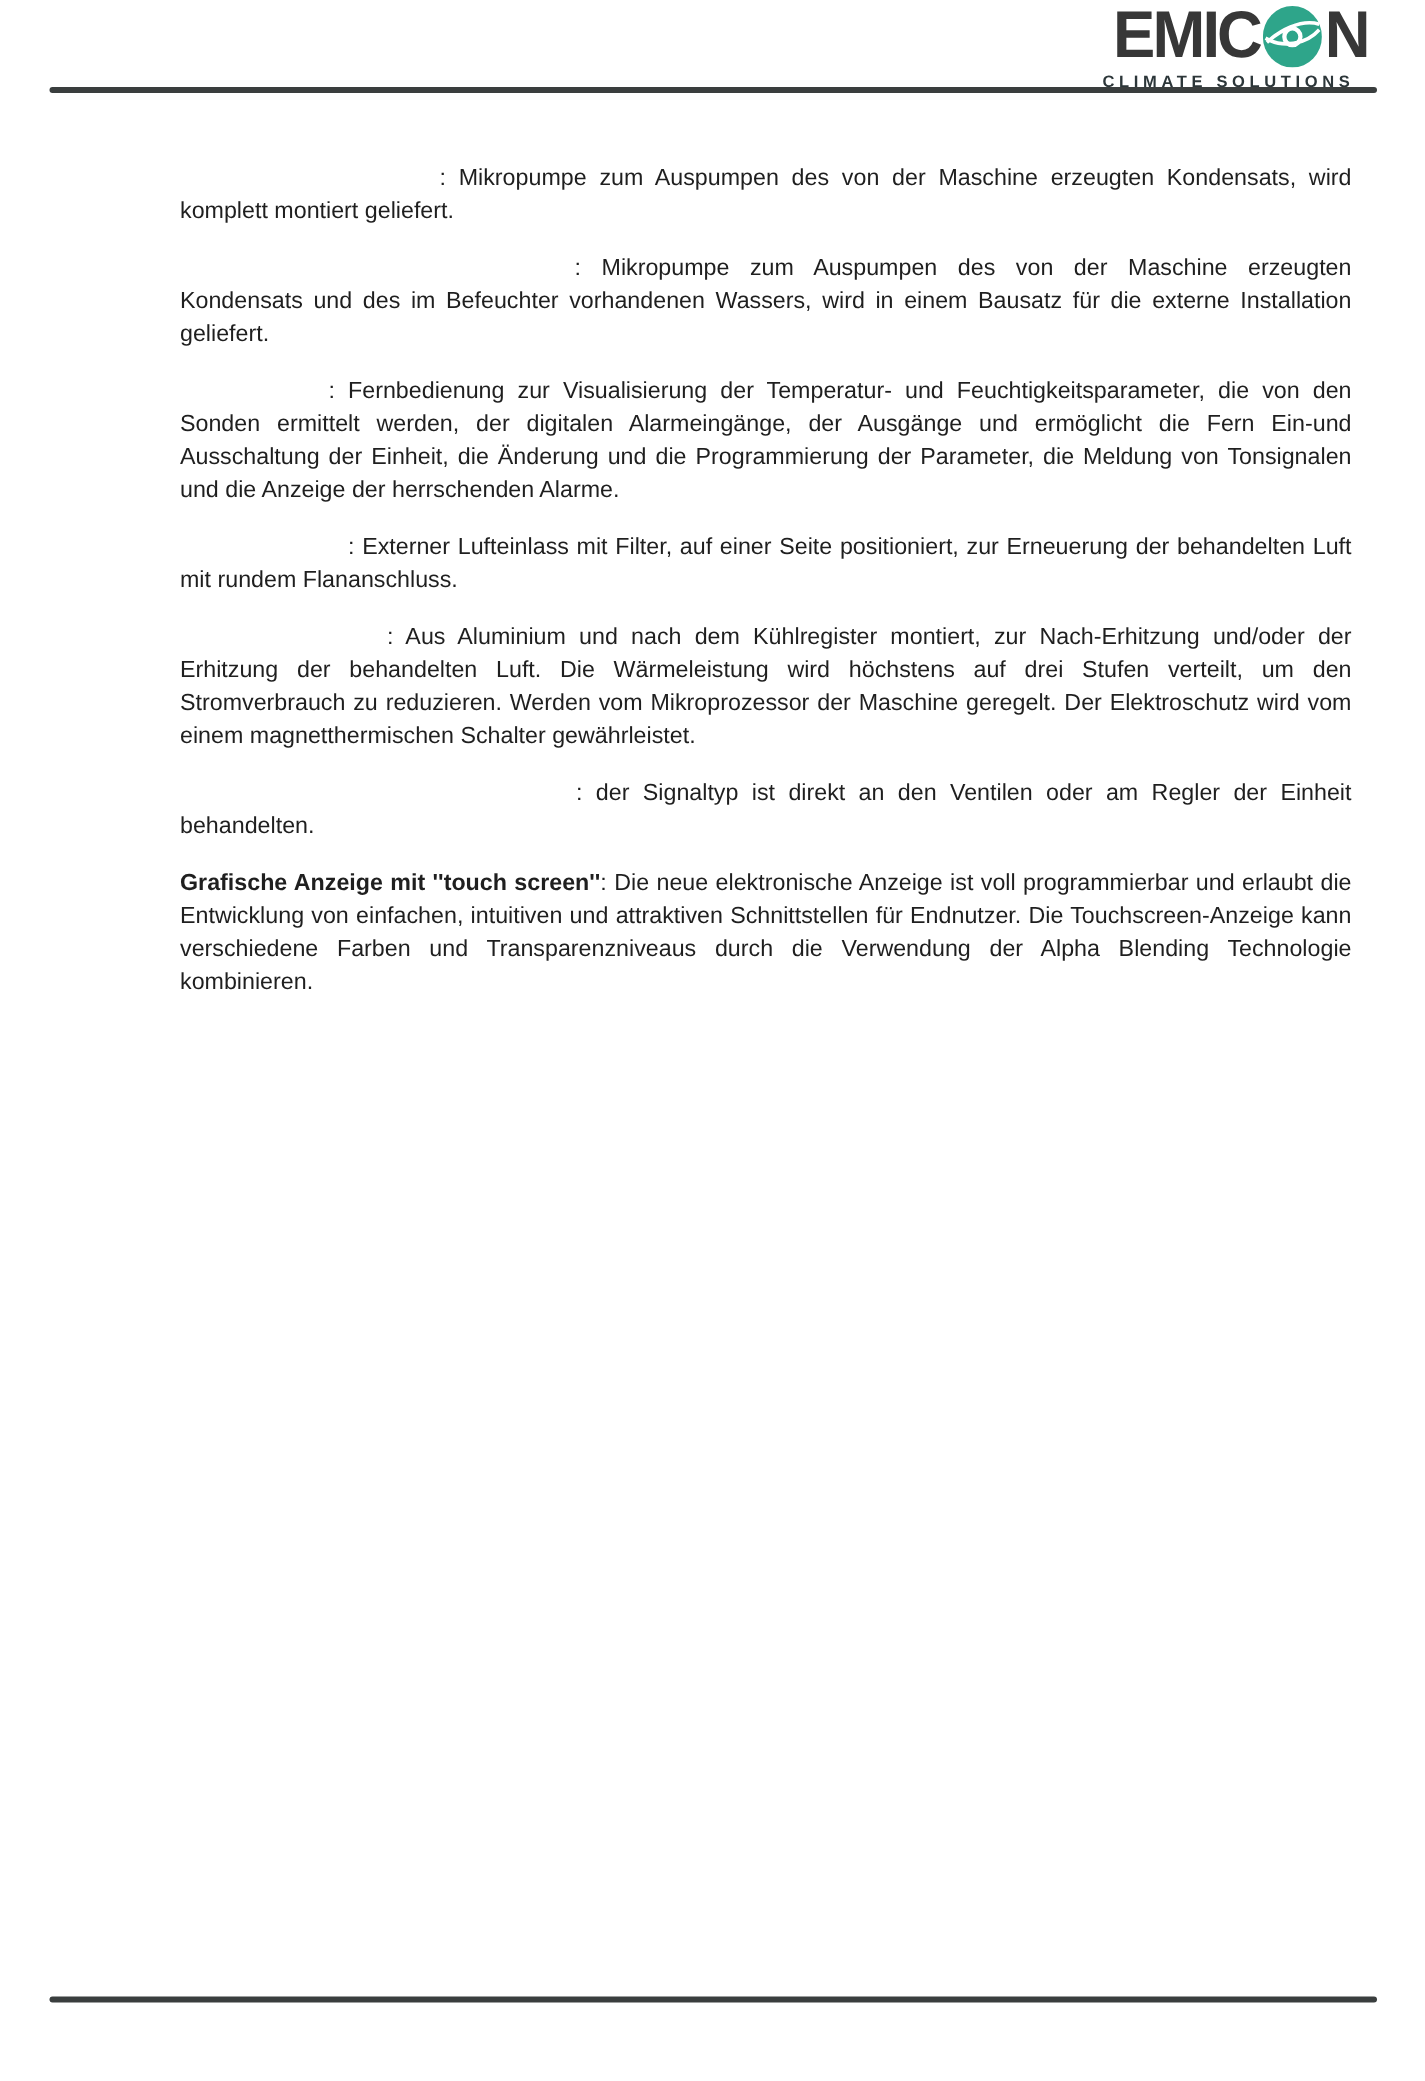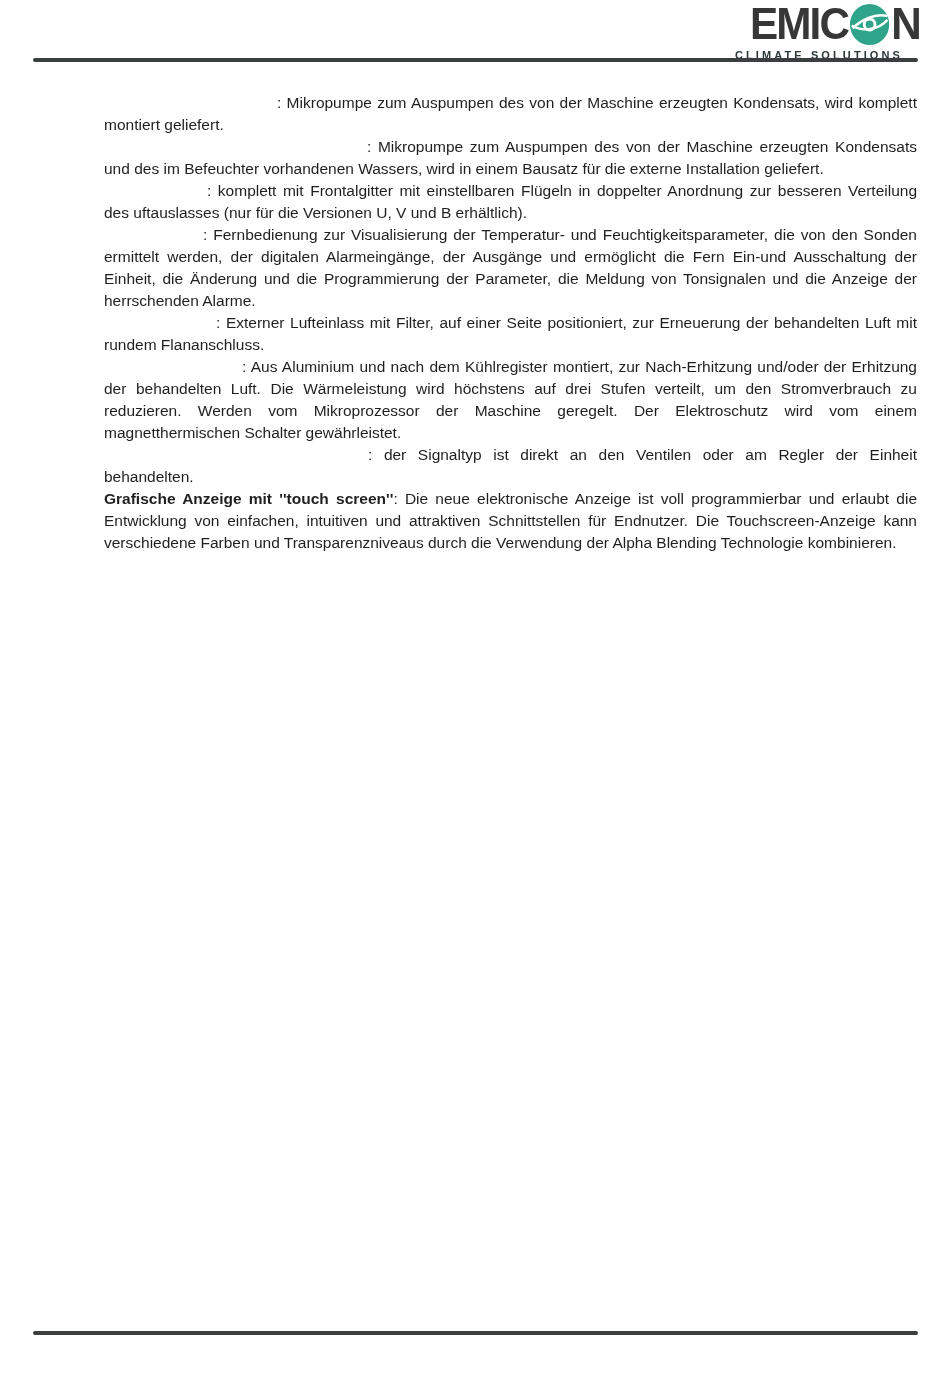--- a/index.html
+++ b/index.html
@@ -15,21 +15,21 @@
     font-family: "Liberation Sans", sans-serif;
   }
 
   
   .logo {
     position: absolute;
     top: 2px;
     right: 30px;
     display: flex;
     flex-direction: column;
-    align-items: flex-end;
+    align-items: flex-start;
   }
   .brand-row {
     display: flex;
     align-items: center;
     font-weight: bold;
     font-size: 44px;
     letter-spacing: -2px;
     color: var(--brand-text, #373737);
     line-height: 1;
     transform: scaleX(0.96);
@@ -67,21 +67,21 @@
   .content {
     position: absolute;
     left: 104px;
     top: 92px;
     width: 813px;
     font-size: 15.5px;
     line-height: 22px;
     text-align: justify;
     color: #1f1f1f;
   }
-  .content p { margin: 0; }
+  .content p { margin: 16px; }
   .para-1  { text-indent: 173px; margin-top: 0; }
   .para-2  { text-indent: 263px; margin-top: 5px; }
   .para-3  { text-indent: 103px; margin-top: 6px; }
   .para-4  { text-indent: 99px;  margin-top: 6px; }
   .para-5  { text-indent: 112px; margin-top: 4px; }
   .para-6  { text-indent: 138px; margin-top: 9px; }
   .para-7  { text-indent: 411px; margin-top: 79px; }
   .para-8  { text-indent: 264px; margin-top: 8px; }
   .para-9  { text-indent: 0;     margin-top: 31px; }
   .para-10 { text-indent: 103px; margin-top: 6px; }
@@ -102,21 +102,20 @@
     <span>N</span>
   </div>
   <div class="tagline">CLIMATE SOLUTIONS</div>
 </div>
 
 <div class="rule rule-top"></div>
 
 <div class="content">
   <p class="para-1"><span>: Mikropumpe zum Auspumpen des von der Maschine erzeugten Kondensats, wird komplett montiert geliefert.</span></p>
   <p class="para-2"><span>: Mikropumpe zum Auspumpen des von der Maschine erzeugten Kondensats und des im Befeuchter vorhandenen Wassers, wird  in einem Bausatz für die externe Installation geliefert.</span></p>
-  <p class="para-3"><span>: komplett mit Frontalgitter mit einstellbaren Flügeln in doppelter Anordnung zur besseren Verteilung des uftauslasses (nur für die Versionen U, V und B erhältlich).</span></p>
   <p class="para-4"><span>: Fernbedienung zur Visualisierung der Temperatur- und Feuchtigkeitsparameter, die von den Sonden ermittelt werden, der digitalen Alarmeingänge, der Ausgänge und ermöglicht die Fern Ein-und Ausschaltung der Einheit, die Änderung und die Programmierung der Parameter, die Meldung von Tonsignalen und die Anzeige der herrschenden Alarme.</span></p>
   <p class="para-5"><span>:  Externer Lufteinlass mit Filter, auf einer Seite positioniert, zur Erneuerung der behandelten Luft mit rundem Flananschluss.</span></p>
   <p class="para-6"><span>:  Aus Aluminium und nach dem Kühlregister montiert, zur Nach-Erhitzung und/oder der Erhitzung der behandelten Luft. Die Wärmeleistung wird höchstens auf drei Stufen verteilt, um den Stromverbrauch zu reduzieren. Werden vom Mikroprozessor der Maschine geregelt. Der Elektroschutz wird vom einem magnetthermischen Schalter gewährleistet.</span></p>
   <p class="para-8"><span>: der Signaltyp ist direkt an den Ventilen oder am Regler der Einheit behandelten.</span></p>
   <p class="para-9"><span class="lead">Grafische Anzeige mit ''touch screen''</span><span>: Die neue elektronische Anzeige ist voll programmierbar und erlaubt die Entwicklung von einfachen, intuitiven und attraktiven Schnittstellen für Endnutzer. Die Touchscreen-Anzeige kann verschiedene Farben und Transparenzniveaus durch die Verwendung der Alpha Blending Technologie kombinieren.</span></p>
 </div>
 
 <div class="rule rule-bottom"></div>
 
 </body></html>

